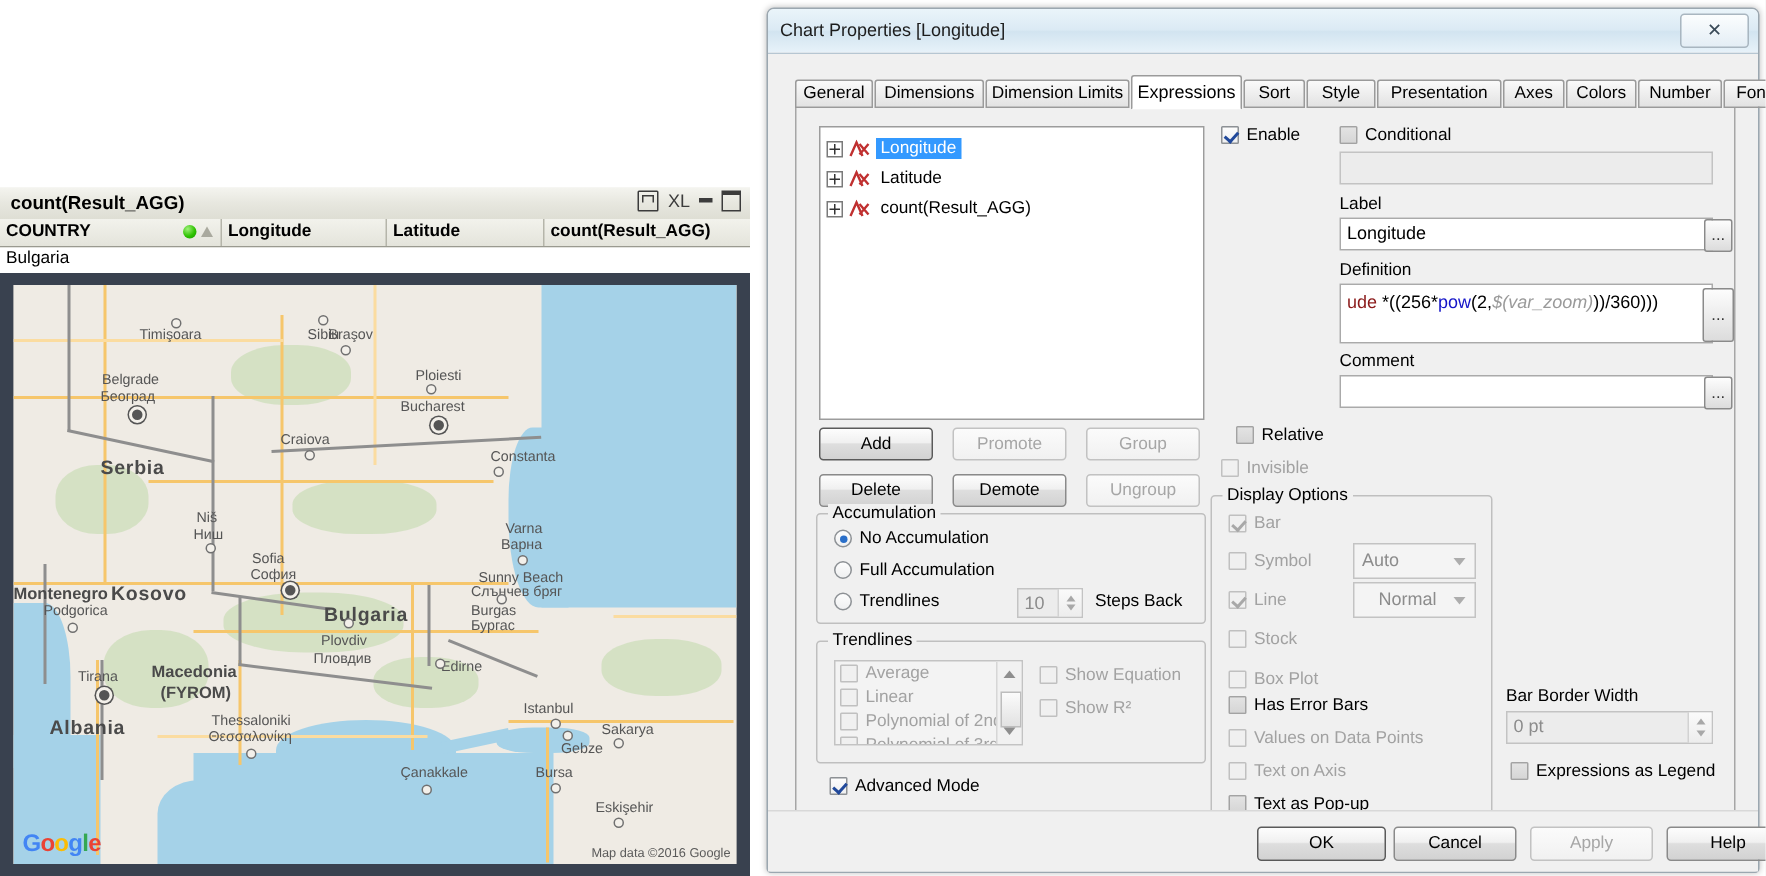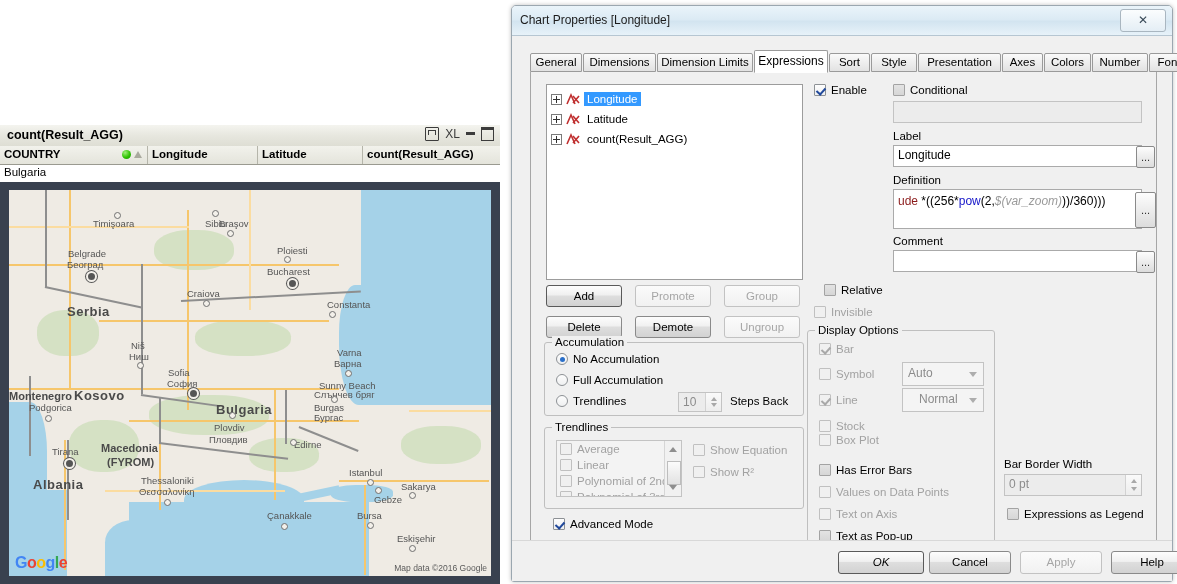--- a/index.html
+++ b/index.html
@@ -495,21 +495,21 @@
           <span>Line</span>
         </div>
         <div class="combo" style="left:94px;top:57px;width:82px;height:24px;padding-left:16px;">
           <span>Normal</span>
           <span class="ar"></span>
         </div>
         <div class="chk dis" style="left:11px;top:89px;">
           <span class="box gray"></span>
           <span>Stock</span>
         </div>
-        <div class="chk dis" style="left:11px;top:103px;">
+        <div class="chk dis" style="left:11px;top:116px;">
           <span class="box gray"></span>
           <span>Box Plot</span>
         </div>
         <div class="chk" style="left:11px;top:133px;">
           <span class="box tri"></span>
           <span>Has Error Bars</span>
         </div>
         <div class="chk dis" style="left:11px;top:155px;">
           <span class="box gray"></span>
           <span>Values on Data Points</span>
@@ -534,19 +534,19 @@
           </span>
       </div>
 
       <div class="chk" style="left:476px;top:436px;">
         <span class="box tri"></span>
         <span>Expressions as Legend</span>
       </div>
     </div>
 
     <div id="footer">
-      <div class="btn def" style="left:326px;top:10px;width:86px;height:23px;font-style:italic;">OK</div>
+      <div class="btn def" style="left:326px;top:10px;width:86px;height:23px;">OK</div>
       <div class="btn" style="left:417px;top:10px;width:82px;height:23px;">Cancel</div>
       <div class="btn dis" style="left:508px;top:10px;width:82px;height:23px;">Apply</div>
       <div class="btn" style="left:599px;top:10px;width:82px;height:23px;">Help</div>
     </div>
   </div>
 </div>
 
 </body></html>

